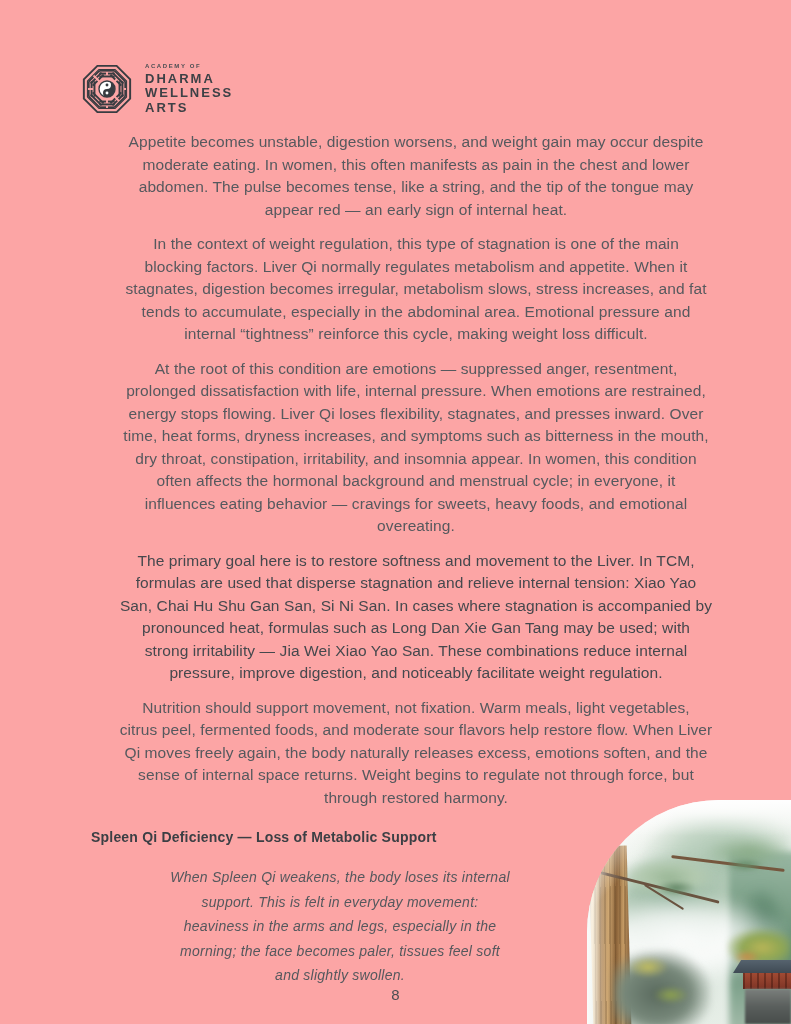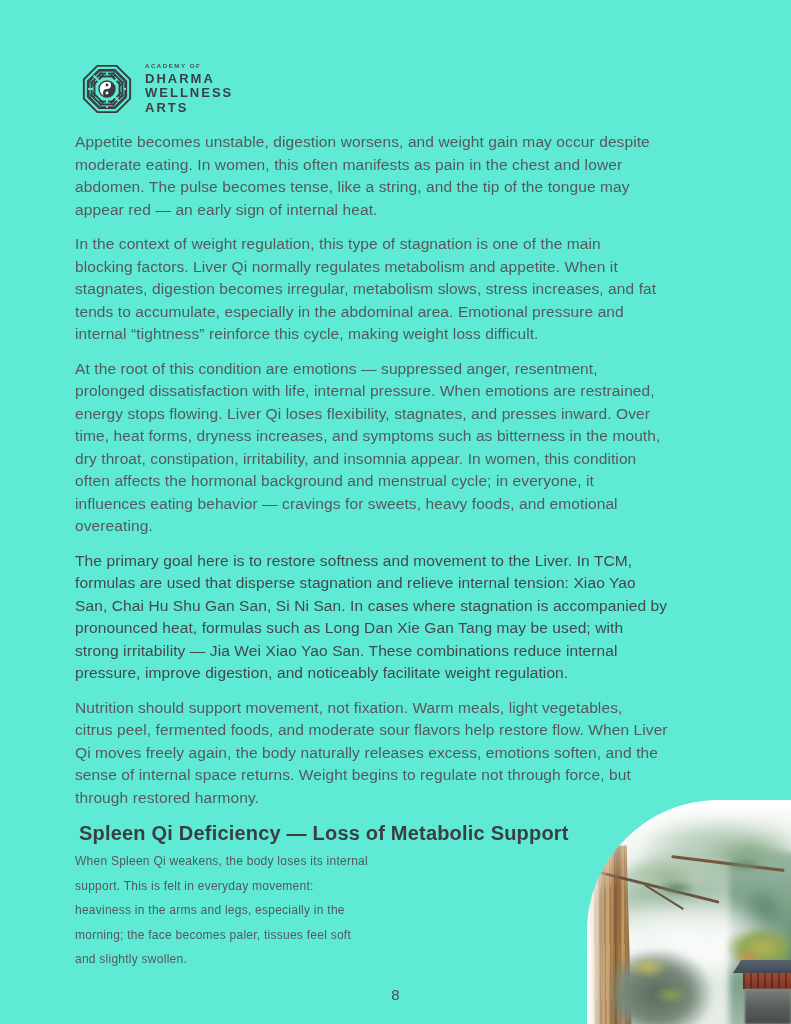--- a/index.html
+++ b/index.html
@@ -1,41 +1,41 @@
 <!DOCTYPE html>
 <html><head>
 <meta charset="utf-8">
 <style>
   html,body{margin:0;padding:0;}
   body{background:#888;font-family:"Liberation Sans", sans-serif;}
   .page{
-    position:relative;width:791px;height:1024px;background:#5eead4;
+    position:relative;width:791px;height:1024px;background:#fca5a5;
     margin:0 auto;overflow:hidden;
   }
   
   .brand{position:absolute;left:80px;top:62px;display:flex;align-items:center;gap:11px;}
   .brand svg{display:block;}
   .brand-text{display:flex;flex-direction:column;}
   .brand-tagline{font-size:6px;font-weight:700;letter-spacing:1.6px;color:#4a4e53;margin-bottom:3px;}
   .brand-line{font-size:13px;font-weight:700;letter-spacing:2px;color:#3d4146;line-height:14.5px;}
   
   .content{position:absolute;left:75px;top:131px;width:682px;z-index:2;}
   .content p{
     margin:0 0 12px 0;font-size:15.5px;line-height:22.5px;color:#56595e;
-    white-space:pre-line;letter-spacing:0.1px;
+    white-space:pre-line;letter-spacing:0.1px;text-align:center;
   }
   .content p.bold{font-weight:400;color:#45484d;}
   .section{margin-top:2px;width:530px;}
   .section h2{
-    margin:4px;font-size:20px;line-height:24px;font-weight:700;color:#3b3f44;
+    margin:16px;font-size:14px;line-height:24px;font-weight:700;color:#3b3f44;
     letter-spacing:0.2px;
   }
   .section p{
-    margin:2px 0 0 0;font-size:12px;line-height:24.5px;color:#55585d;
-    white-space:pre-line;letter-spacing:0.25px;
+    margin:2px 0 0 0;font-size:14px;line-height:24.5px;color:#55585d;
+    white-space:pre-line;letter-spacing:0.25px;font-style:italic;
   }
   
   .footer{position:absolute;left:0;right:0;bottom:20px;text-align:center;z-index:2;}
   .footer span{font-size:15px;color:#4b4e53;}
   
   .artwork{
     position:absolute;right:0;bottom:0;width:204px;height:224px;
     border-top-left-radius:132px;overflow:hidden;z-index:1;
   }
   .artwork div{position:absolute;}

